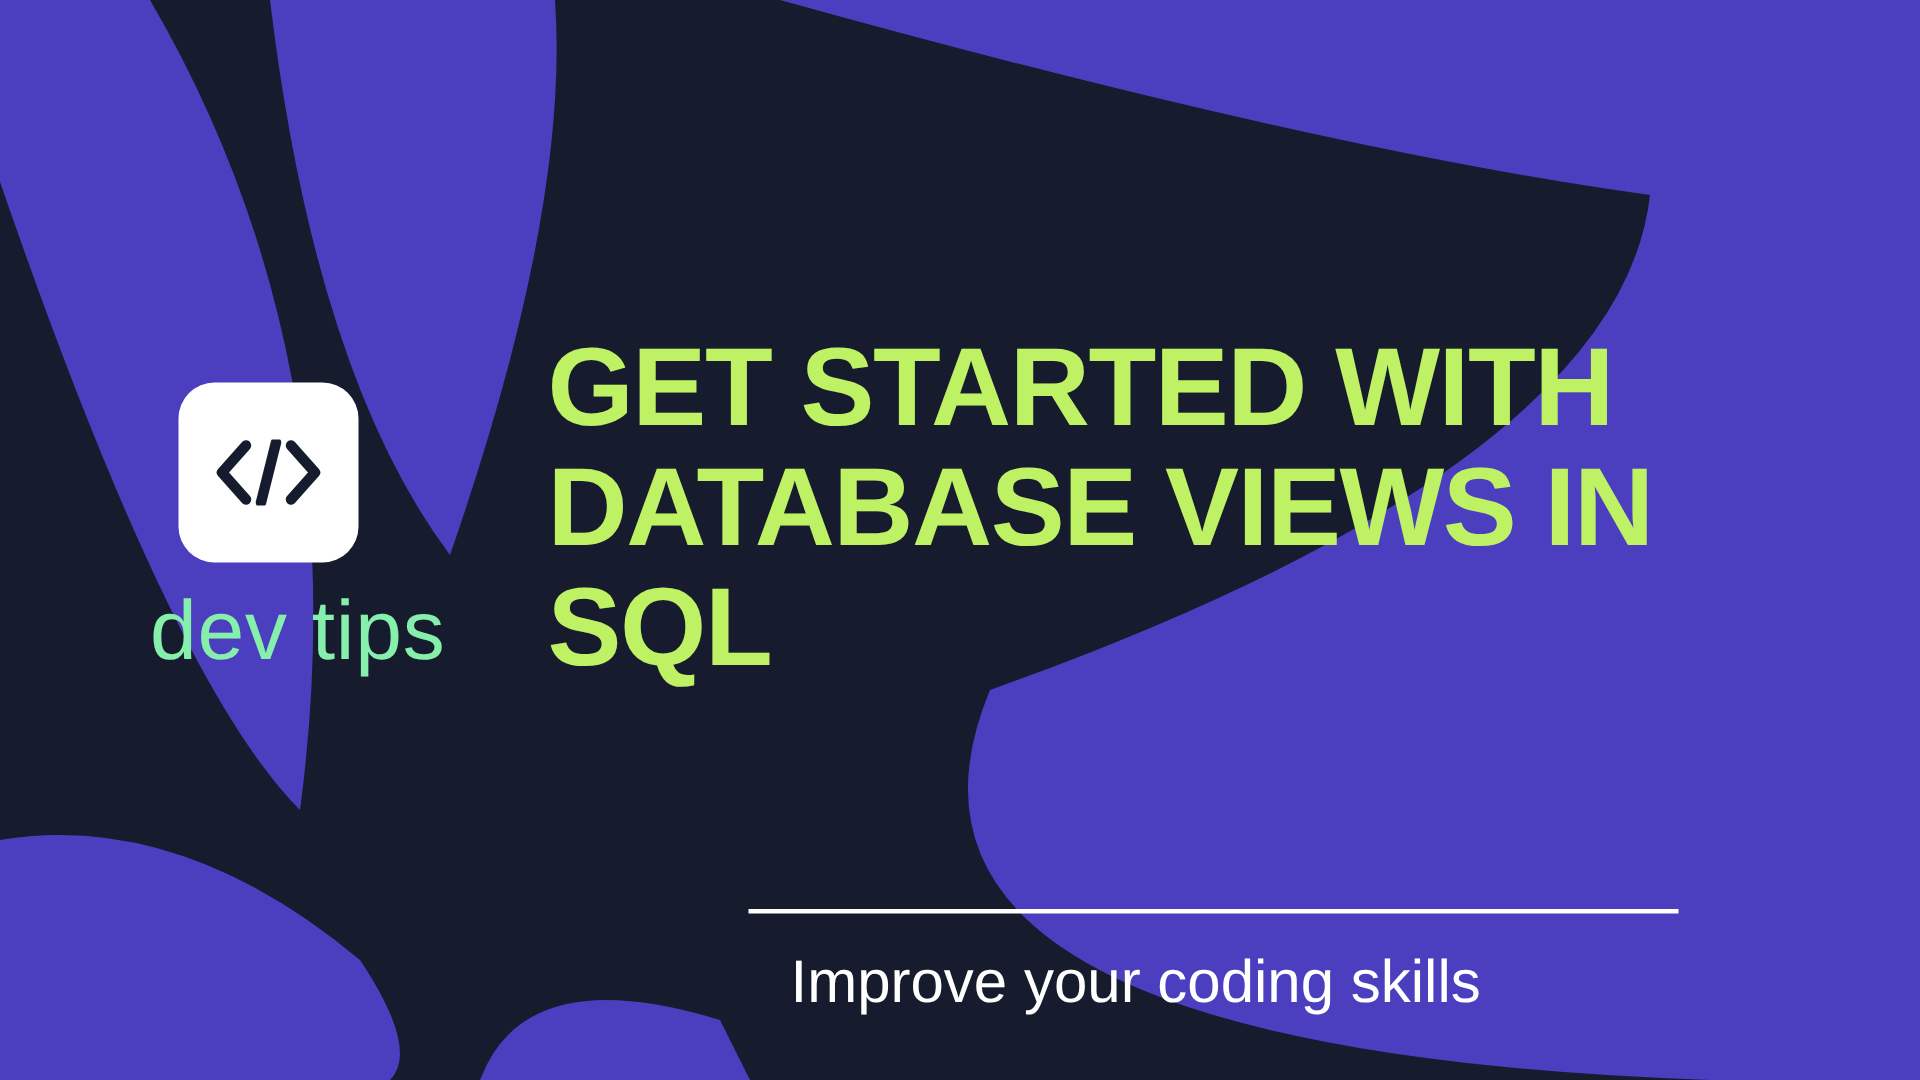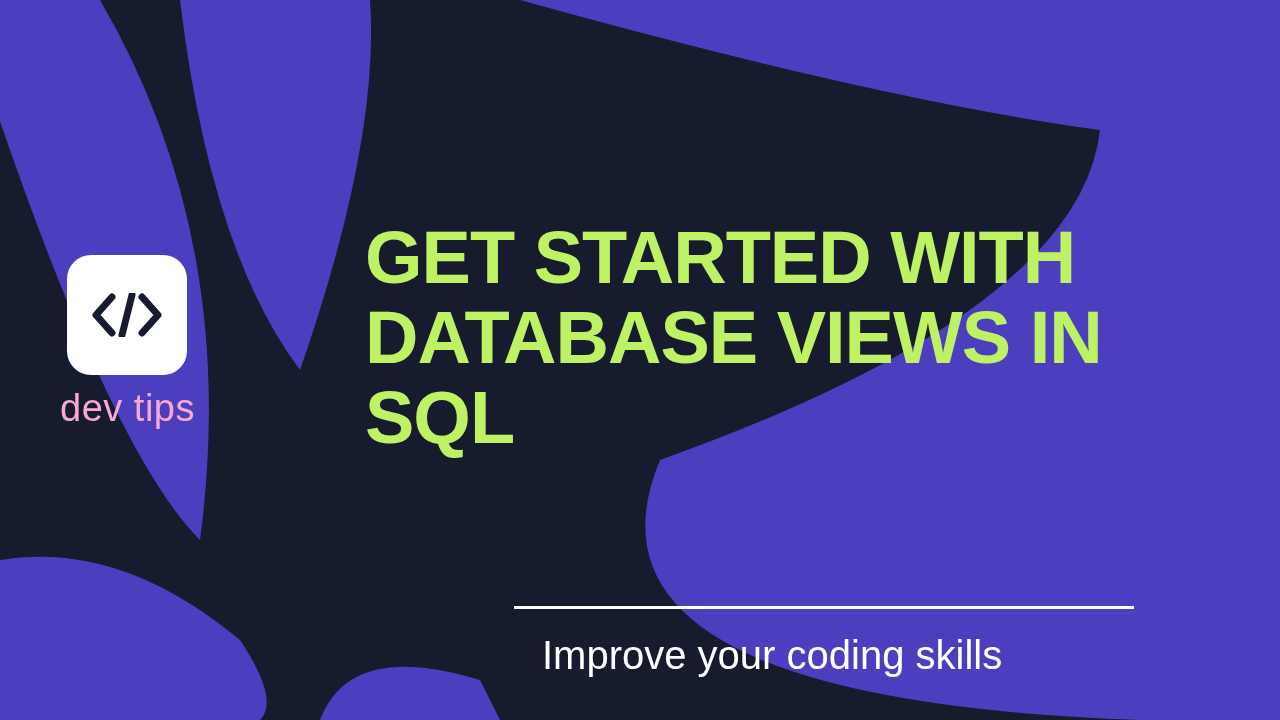--- a/index.html
+++ b/index.html
@@ -29,41 +29,42 @@
       width: 120px;
       height: 120px;
       background: #ffffff;
       border-radius: 24px;
       display: flex;
       align-items: center;
       justify-content: center;
       margin-bottom: 12px;
     }
     .logo-text {
-      color: #f9a8d4;
-      font-size: 38px;
+      color: #86efac;
+      font-size: 56px;
       font-weight: 500;
       letter-spacing: 0.5px;
+      margin-left: 40px;
     }
     .main-title {
       position: absolute;
       left: 365px;
       top: 218px;
       z-index: 2;
       color: #bef264;
       font-size: 74px;
       font-weight: 800;
       line-height: 1.08;
       letter-spacing: -1px;
       max-width: 880px;
       text-transform: uppercase;
     }
     .footer-block {
       position: absolute;
-      left: 514px;
+      left: 499px;
       bottom: 42px;
       z-index: 2;
     }
     .footer-divider {
       width: 620px;
       height: 3px;
       background: #ffffff;
       margin-bottom: 24px;
     }
     .footer-text {

